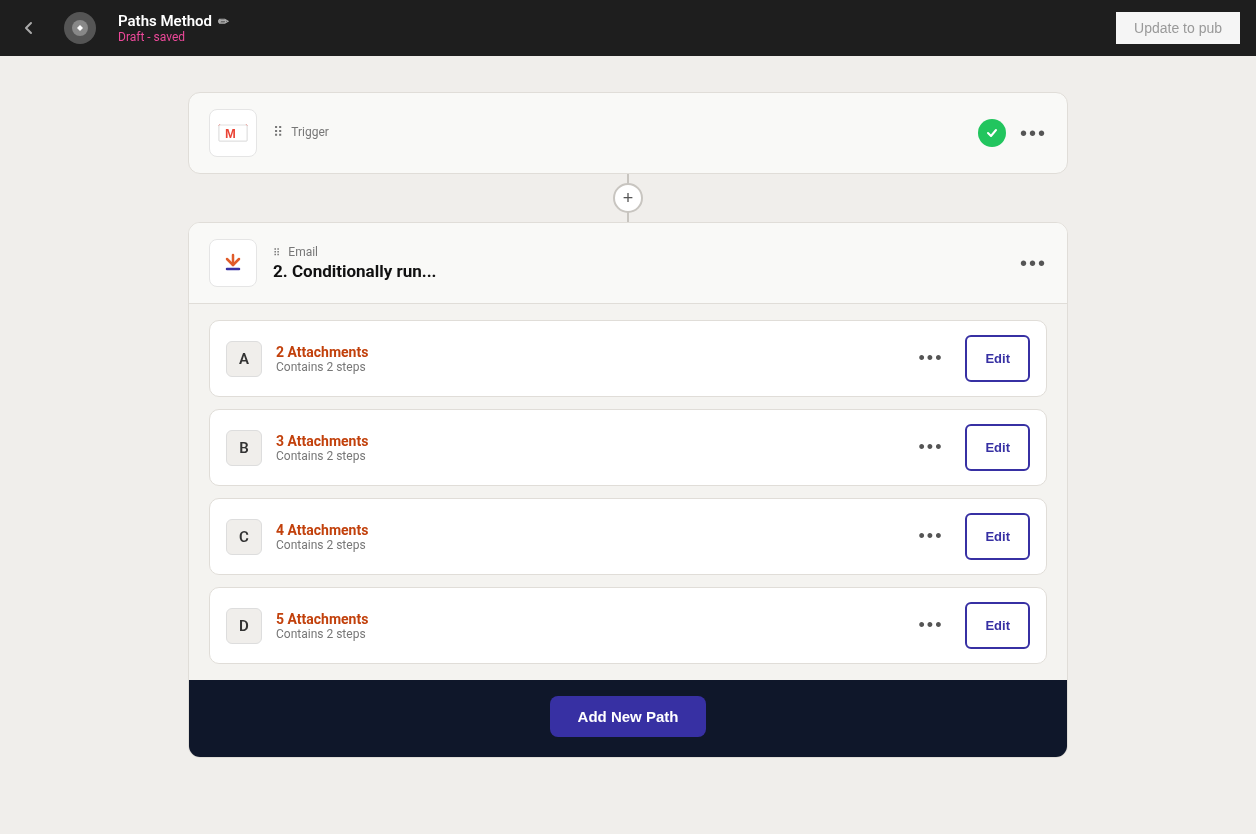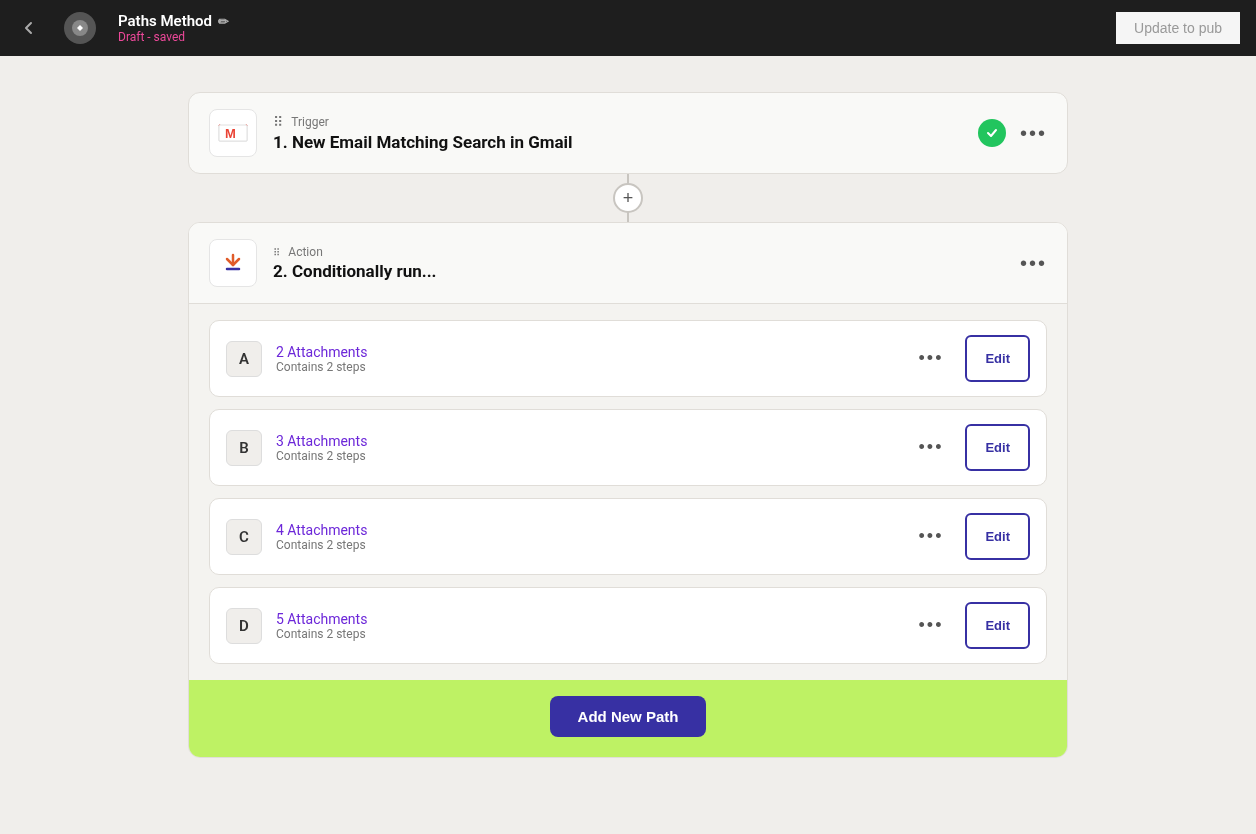--- a/index.html
+++ b/index.html
@@ -277,22 +277,22 @@
       color: #333;
       flex-shrink: 0;
     }
     .path-info {
       flex: 1;
       display: flex;
       flex-direction: column;
     }
     .path-name {
       font-size: 14px;
-      font-weight: 400;
-      color: #6d28d9;
+      font-weight: 700;
+      color: #c2410c;
     }
     .path-steps {
       font-size: 12px;
       color: #777;
     }
     .path-more-btn {
       background: none;
       border: none;
       cursor: pointer;
       color: #555;
@@ -317,21 +317,21 @@
       border-radius: 8px;
       padding: 12px 28px;
       font-size: 15px;
       font-weight: 600;
       cursor: pointer;
       align-self: center;
       margin-top: 4px;
     }
     .paths-footer {
       padding: 12px 20px 20px;
-      background: #bef264;
+      background: #0f172a;
       display: flex;
       justify-content: center;
     }
   </style>
 </head>
 <body>
 
 <div class="topnav">
   <div class="topnav-left">
     <button class="back-btn">
@@ -370,21 +370,20 @@
         <path d="M2 5L16 15L30 5" stroke="#EA4335" stroke-width="0" fill="none"></path>
 
         <text x="8" y="17" font-family="Arial" font-weight="700" font-size="13" fill="#EA4335">M</text>
       </svg>
     </div>
     <div class="trigger-info">
       <div class="trigger-label">
         <span class="trigger-dots">⠿</span>
         <span>Trigger</span>
       </div>
-      <div class="trigger-title">1. New Email Matching Search in Gmail</div>
     </div>
     <div class="trigger-actions">
       <div class="check-circle">
         <svg width="14" height="14" viewBox="0 0 14 14" fill="none" xmlns="http://www.w3.org/2000/svg">
           <path d="M3 7L6 10L11 4" stroke="white" stroke-width="2" stroke-linecap="round" stroke-linejoin="round"></path>
         </svg>
       </div>
       <button class="more-btn">•••</button>
     </div>
   </div>
@@ -402,21 +401,21 @@
         <svg width="28" height="28" viewBox="0 0 28 28" fill="none" xmlns="http://www.w3.org/2000/svg">
           <rect width="28" height="28" rx="6" fill="white"></rect>
           <path d="M8 10L14 16L20 10" stroke="#e05c2a" stroke-width="2.5" stroke-linecap="round" stroke-linejoin="round"></path>
           <path d="M14 6V16" stroke="#e05c2a" stroke-width="2.5" stroke-linecap="round"></path>
           <path d="M8 20H20" stroke="#3730a3" stroke-width="2.5" stroke-linecap="round"></path>
         </svg>
       </div>
       <div class="action-info">
         <div class="action-label">
           <span style="color:#777; font-size:10px; letter-spacing:2px;">⠿</span>
-          <span>Action</span>
+          <span>Email</span>
         </div>
         <div class="action-title">2. Conditionally run...</div>
       </div>
       <button class="more-btn">•••</button>
     </div>
 
     <div class="paths-body" id="paths-container">
     <div class="path-row">
       <div class="path-letter">A</div>
       <div class="path-info">

